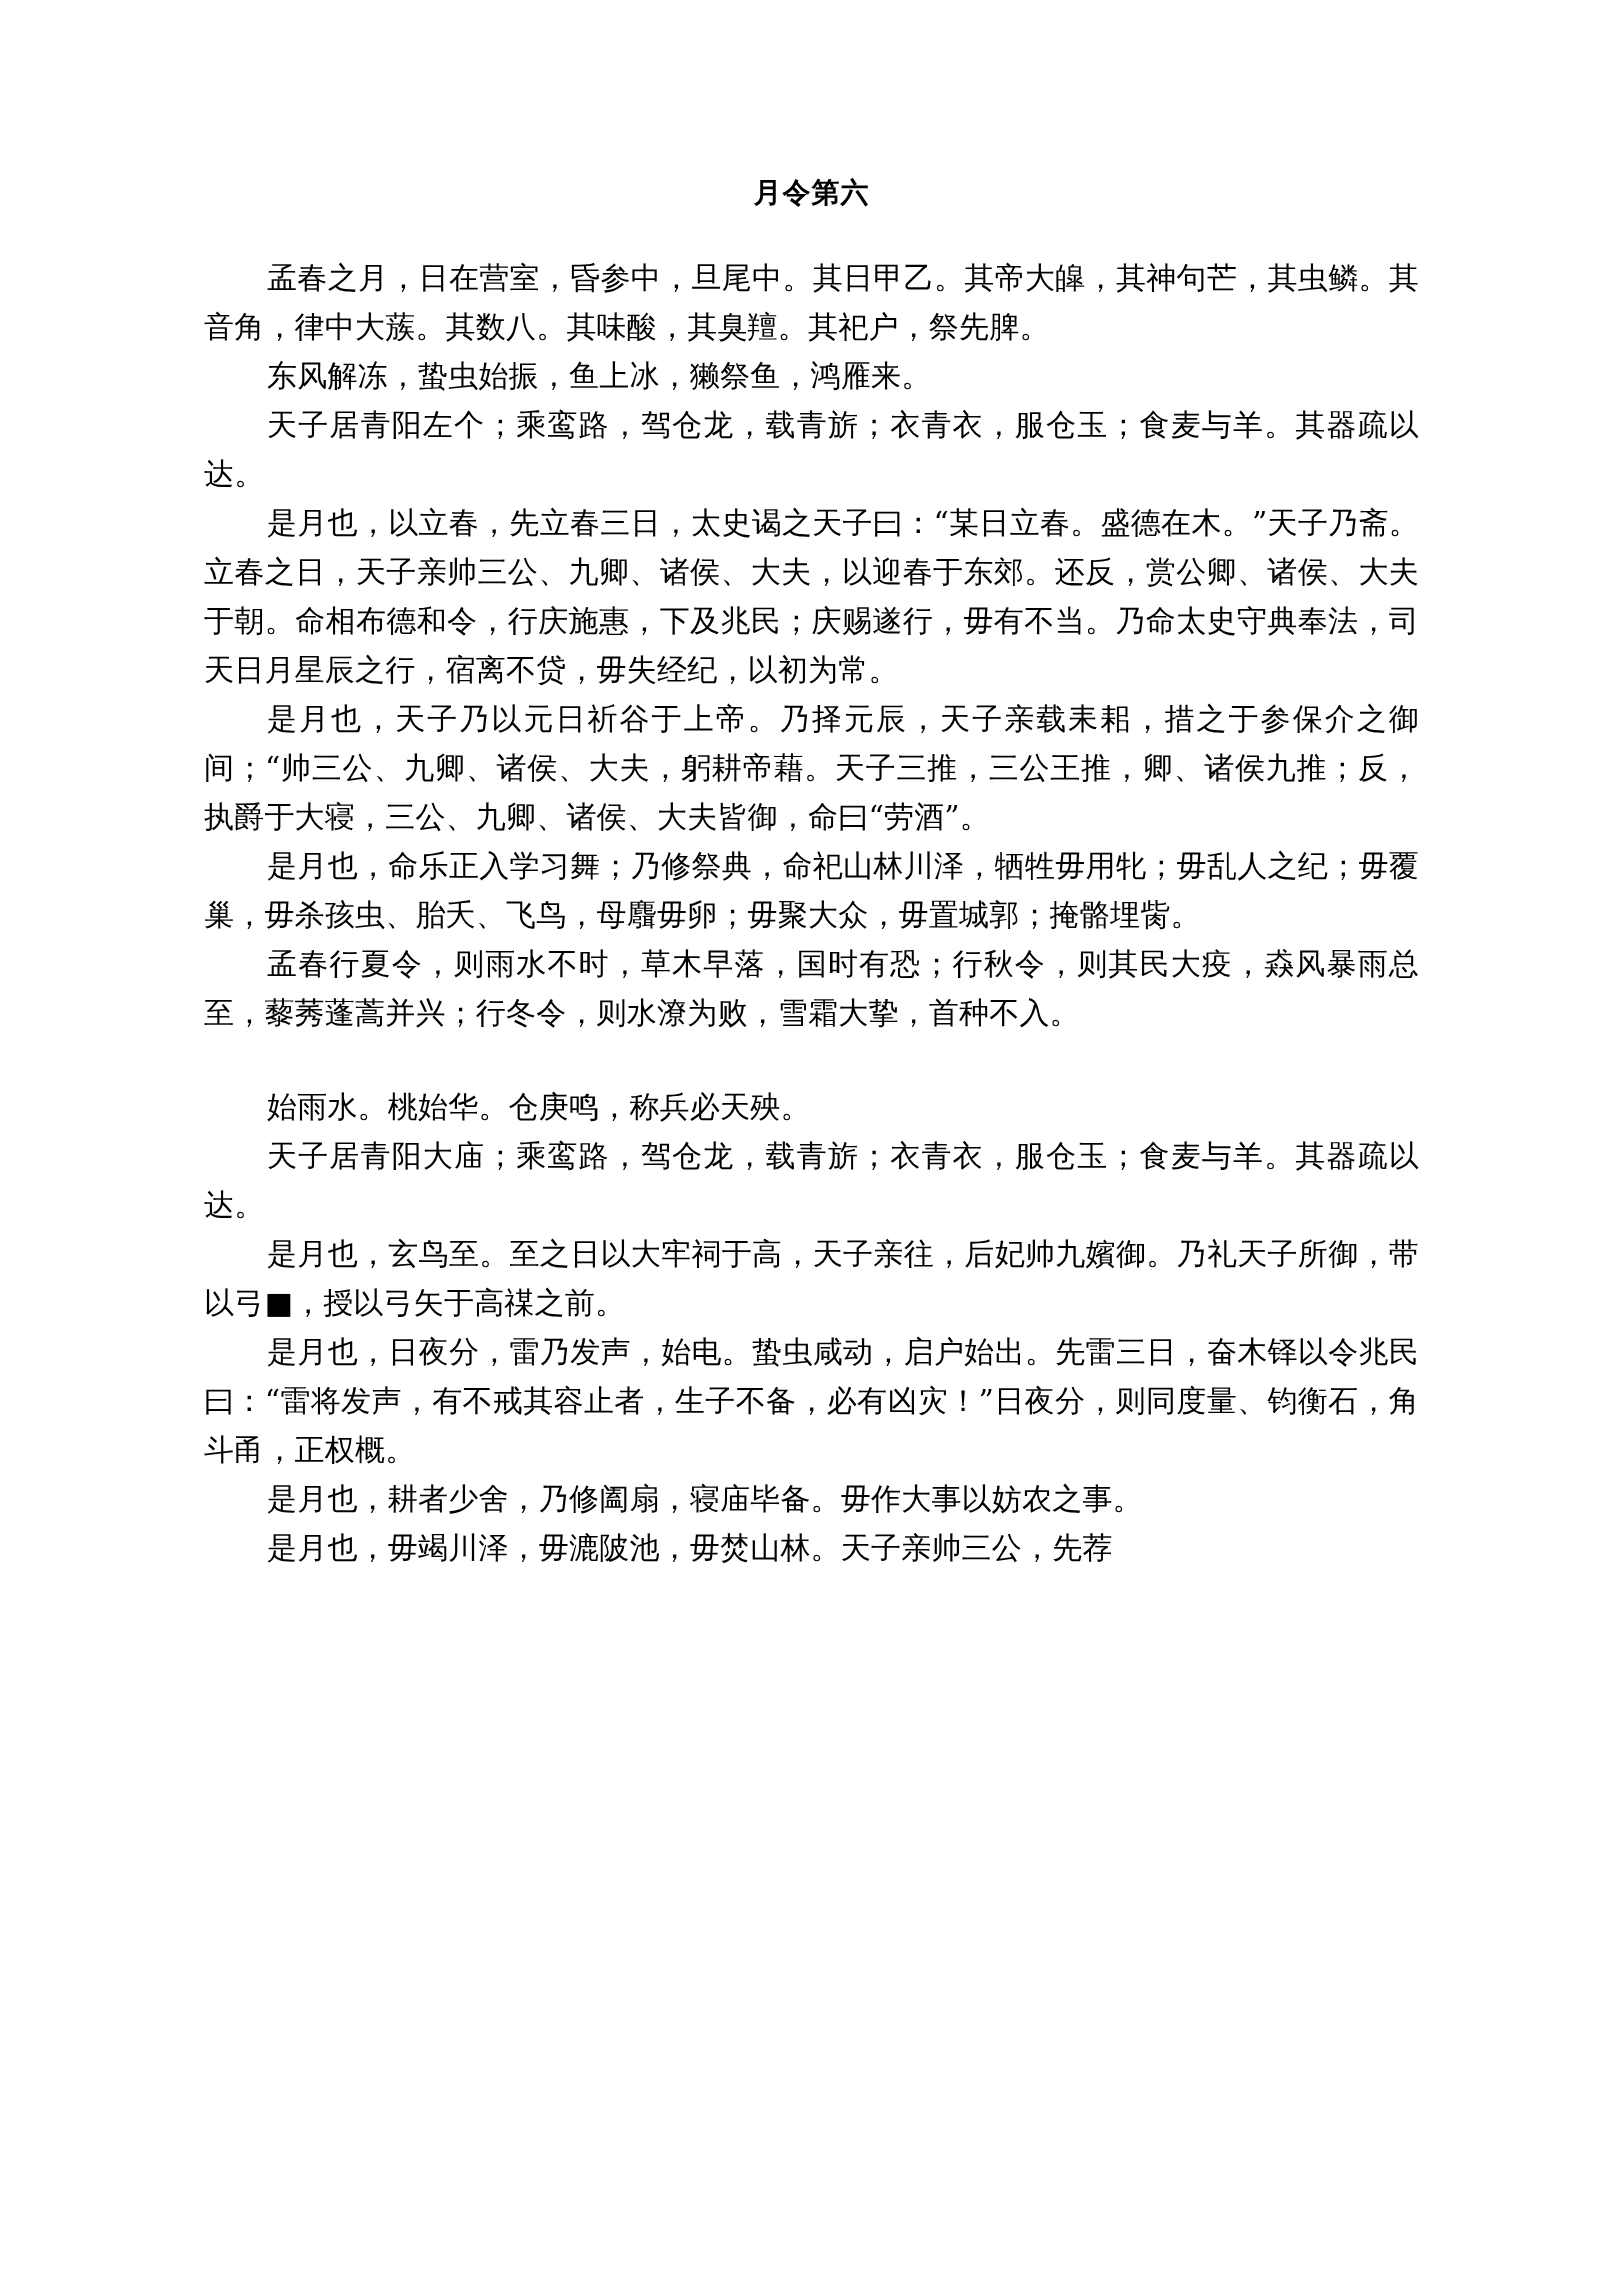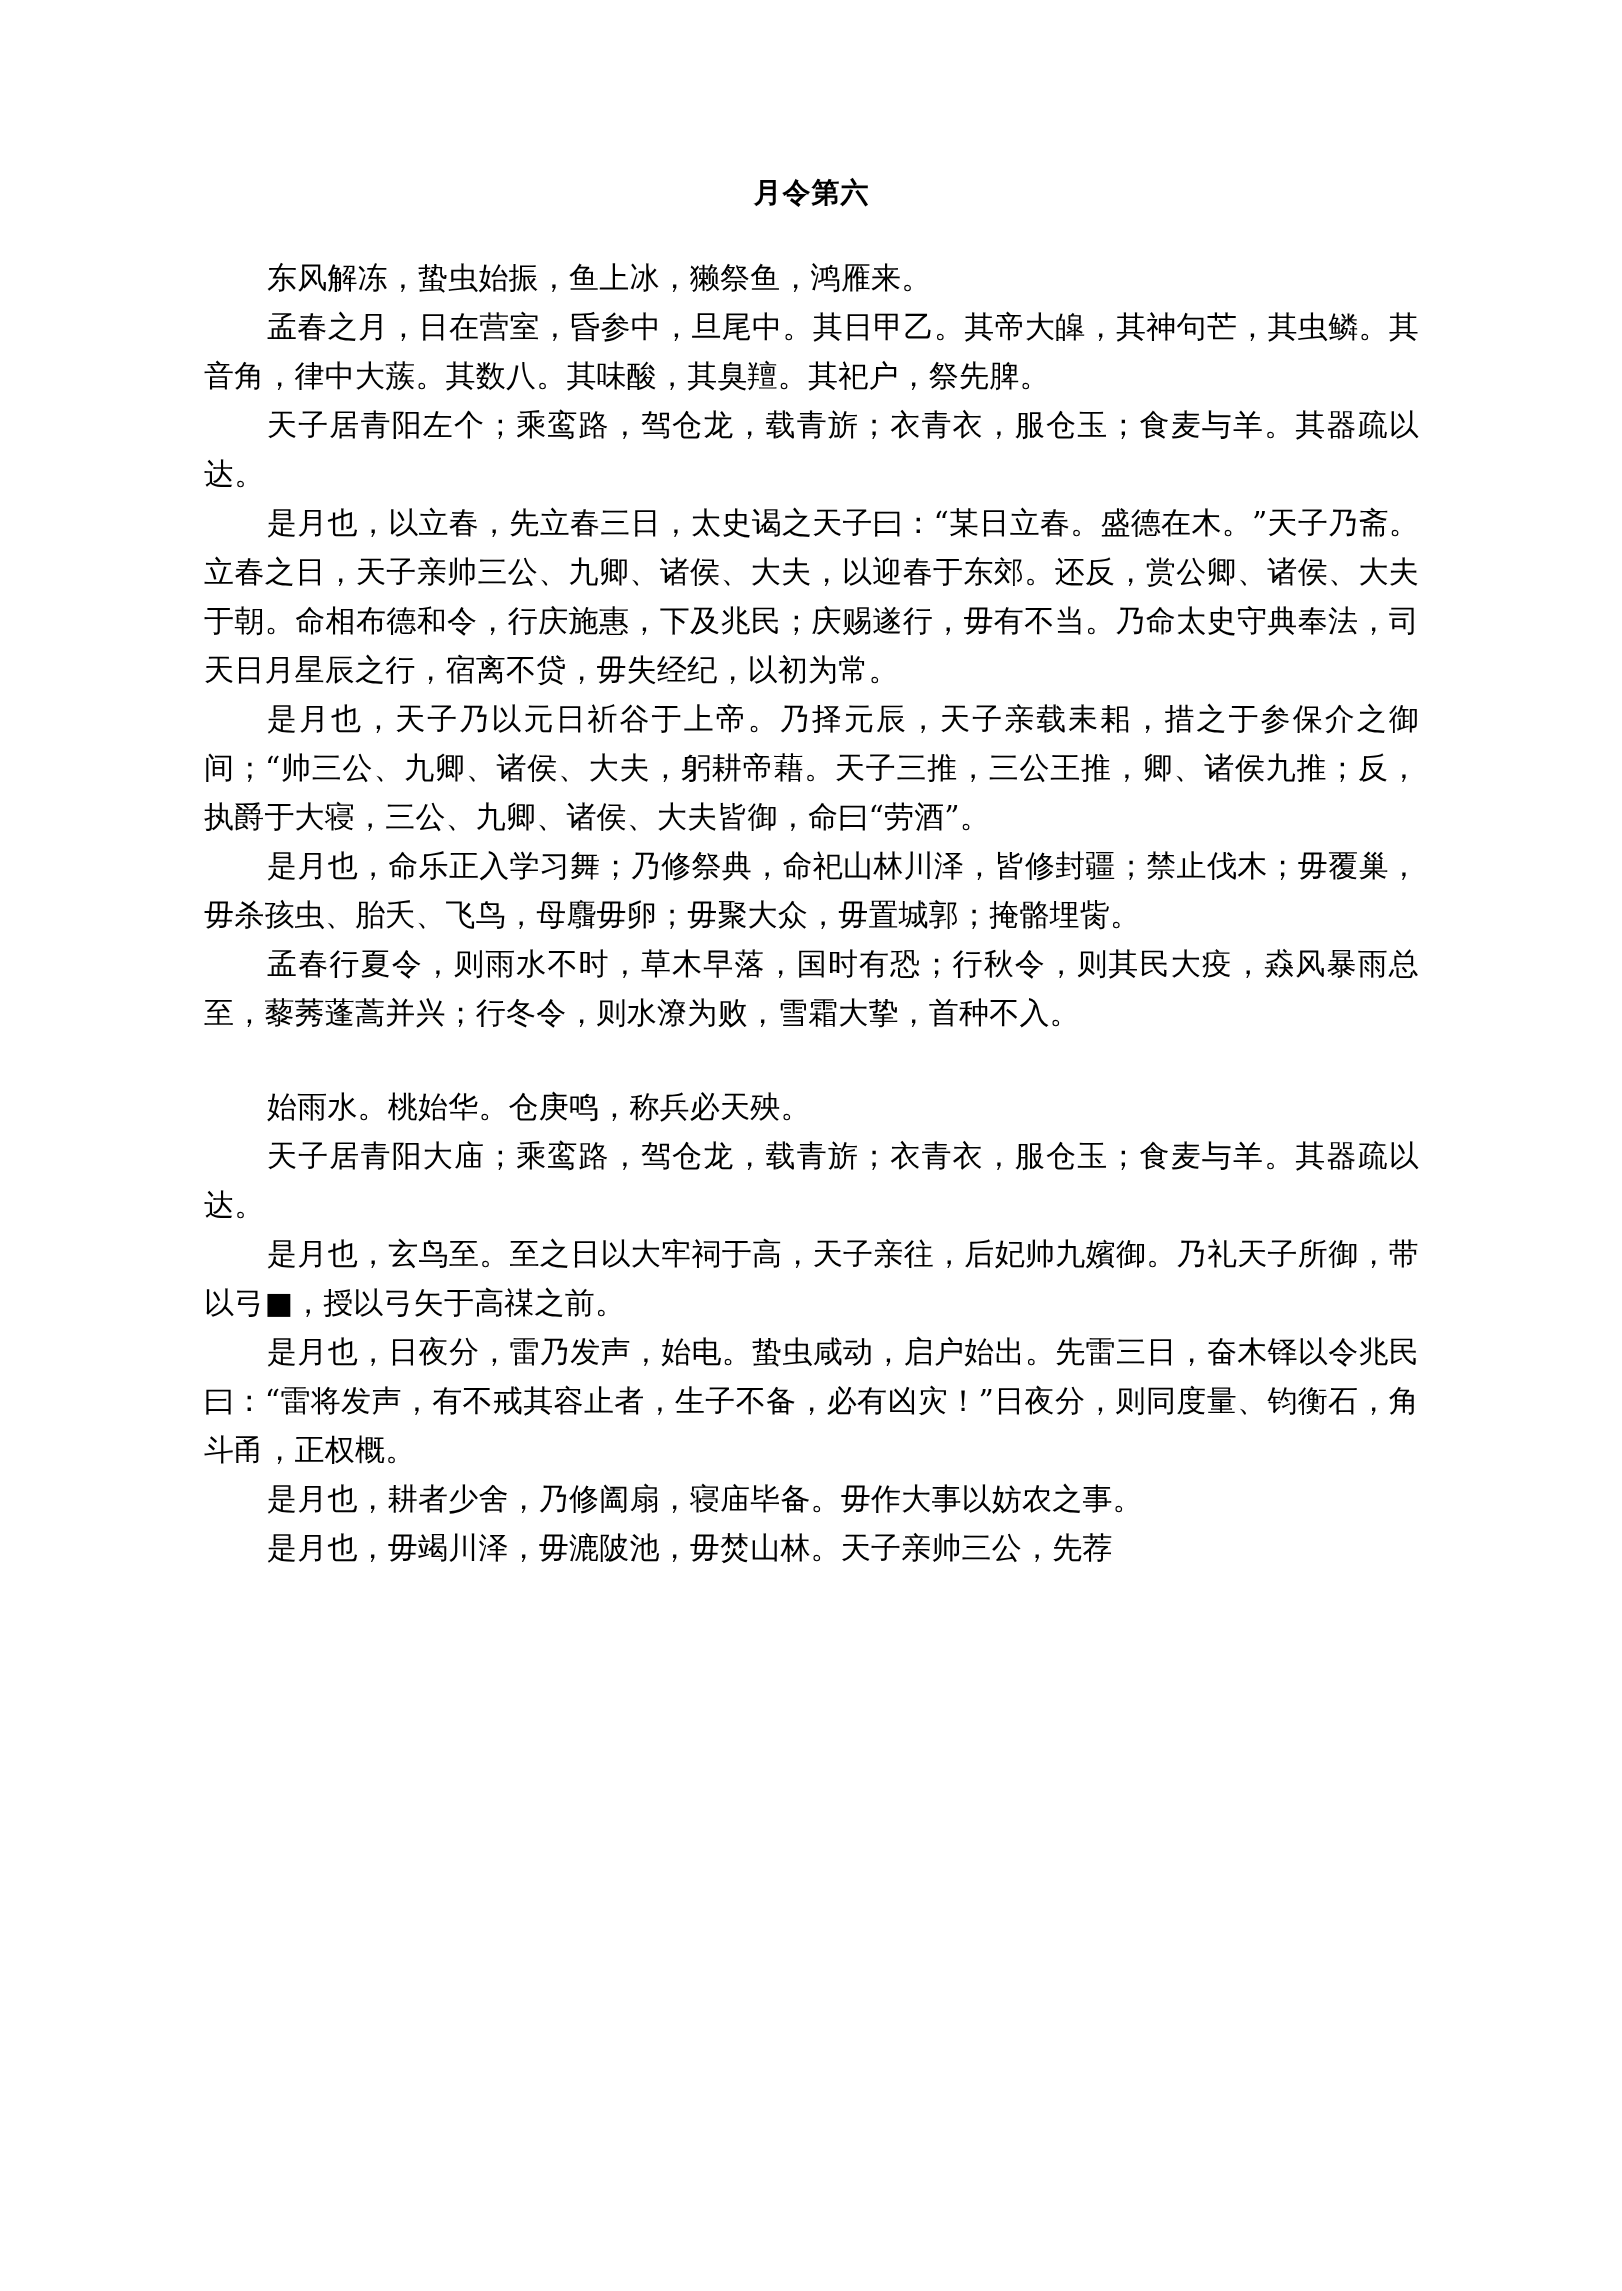--- a/index.html
+++ b/index.html
@@ -49,26 +49,26 @@
   }
 </style>
 </head>
 <body>
 
 <div class="page">
   <div class="content">
 
     <h1 class="doc-title">月令第六</h1>
 
+    <p class="para">孟春之月，日在营室，昏参中，旦尾中。其日甲乙。其帝大皡，其神句芒，其虫鳞。其音角，律中大蔟。其数八。其味酸，其臭羶。其祀户，祭先脾。</p>
     <p class="para">东风解冻，蛰虫始振，鱼上冰，獭祭鱼，鸿雁来。</p>
-    <p class="para">孟春之月，日在营室，昏参中，旦尾中。其日甲乙。其帝大皡，其神句芒，其虫鳞。其音角，律中大蔟。其数八。其味酸，其臭羶。其祀户，祭先脾。</p>
     <p class="para">天子居青阳左个；乘鸾路，驾仓龙，载青旂；衣青衣，服仓玉；食麦与羊。其器疏以达。</p>
     <p class="para">是月也，以立春，先立春三日，太史谒之天子曰：“某日立春。盛德在木。”天子乃斋。立春之日，天子亲帅三公、九卿、诸侯、大夫，以迎春于东郊。还反，赏公卿、诸侯、大夫于朝。命相布德和令，行庆施惠，下及兆民；庆赐遂行，毋有不当。乃命太史守典奉法，司天日月星辰之行，宿离不贷，毋失经纪，以初为常。</p>
     <p class="para">是月也，天子乃以元日祈谷于上帝。乃择元辰，天子亲载耒耜，措之于参保介之御间；“帅三公、九卿、诸侯、大夫，躬耕帝藉。天子三推，三公王推，卿、诸侯九推；反，执爵于大寝，三公、九卿、诸侯、大夫皆御，命曰“劳酒”。</p>
-    <p class="para">是月也，命乐正入学习舞；乃修祭典，命祀山林川泽，皆修封疆；禁止伐木；毋覆巢，毋杀孩虫、胎夭、飞鸟，母麛毋卵；毋聚大众，毋置城郭；掩骼埋胔。</p>
+    <p class="para">是月也，命乐正入学习舞；乃修祭典，命祀山林川泽，牺牲毋用牝；毋乱人之纪；毋覆巢，毋杀孩虫、胎夭、飞鸟，母麛毋卵；毋聚大众，毋置城郭；掩骼埋胔。</p>
     <p class="para">孟春行夏令，则雨水不时，草木早落，国时有恐；行秋令，则其民大疫，猋风暴雨总至，藜莠蓬蒿并兴；行冬令，则水潦为败，雪霜大挚，首种不入。</p>
 
     <div class="section-gap"></div>
 
     <p class="para">始雨水。桃始华。仓庚鸣，称兵必天殃。</p>
     <p class="para">天子居青阳大庙；乘鸾路，驾仓龙，载青旂；衣青衣，服仓玉；食麦与羊。其器疏以达。</p>
     <p class="para">是月也，玄鸟至。至之日以大牢祠于高，天子亲往，后妃帅九嬪御。乃礼天子所御，带以弓■，授以弓矢于高禖之前。</p>
     <p class="para">是月也，日夜分，雷乃发声，始电。蛰虫咸动，启户始出。先雷三日，奋木铎以令兆民曰：“雷将发声，有不戒其容止者，生子不备，必有凶灾！”日夜分，则同度量、钧衡石，角斗甬，正权概。</p>
     <p class="para">是月也，耕者少舍，乃修阖扇，寝庙毕备。毋作大事以妨农之事。</p>
     <p class="para">是月也，毋竭川泽，毋漉陂池，毋焚山林。天子亲帅三公，先荐</p>

